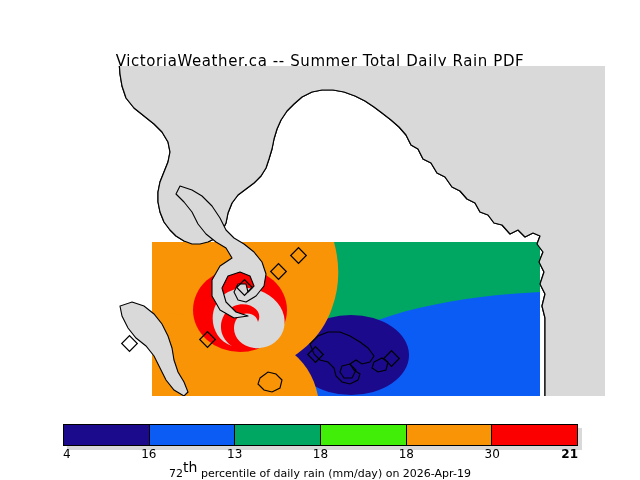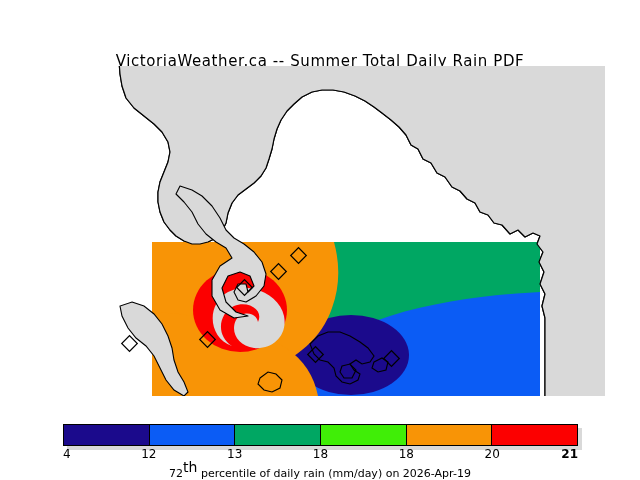--- a/index.html
+++ b/index.html
@@ -546,23 +546,23 @@
       <div class="cb-band" title="16-17" style="background: rgb(11, 92, 245);"></div>
       <div class="cb-band" title="17-18" style="background: rgb(0, 167, 99);"></div>
       <div class="cb-band" title="18-19" style="background: rgb(64, 238, 7);"></div>
       <div class="cb-band" title="19-20" style="background: rgb(248, 148, 6);"></div>
       <div class="cb-band" title="20-21" style="background: rgb(252, 0, 0);"></div>
     </div>
 </div>
 
 <div id="cb-ticklabels">
     <span class="cb-tick first" style="left: 0%;">4</span>
-    <span class="cb-tick" style="left: 16.6667%;">12</span>
+    <span class="cb-tick" style="left: 16.6667%;">16</span>
     <span class="cb-tick" style="left: 33.3333%;">13</span>
     <span class="cb-tick" style="left: 50%;">18</span>
     <span class="cb-tick" style="left: 66.6667%;">18</span>
-    <span class="cb-tick" style="left: 83.3333%;">20</span>
+    <span class="cb-tick" style="left: 83.3333%;">30</span>
     <span class="cb-tick last" style="left: 100%; font-weight: bold;">21</span>
   </div>
 
 <div id="cb-caption">
   <span>72</span><sup>th</sup><span> percentile of daily rain (mm/day) on 2026-Apr-19</span>
 </div>
 
 </body></html>

